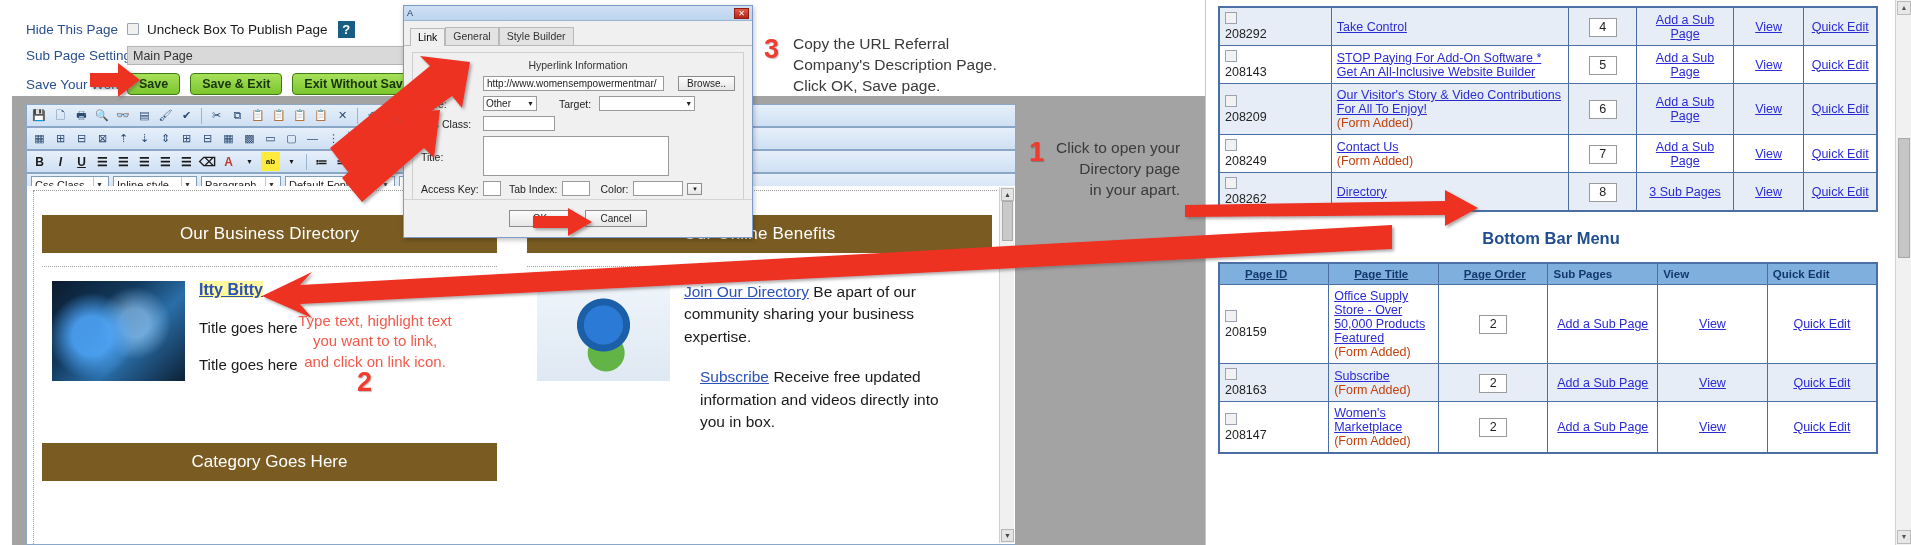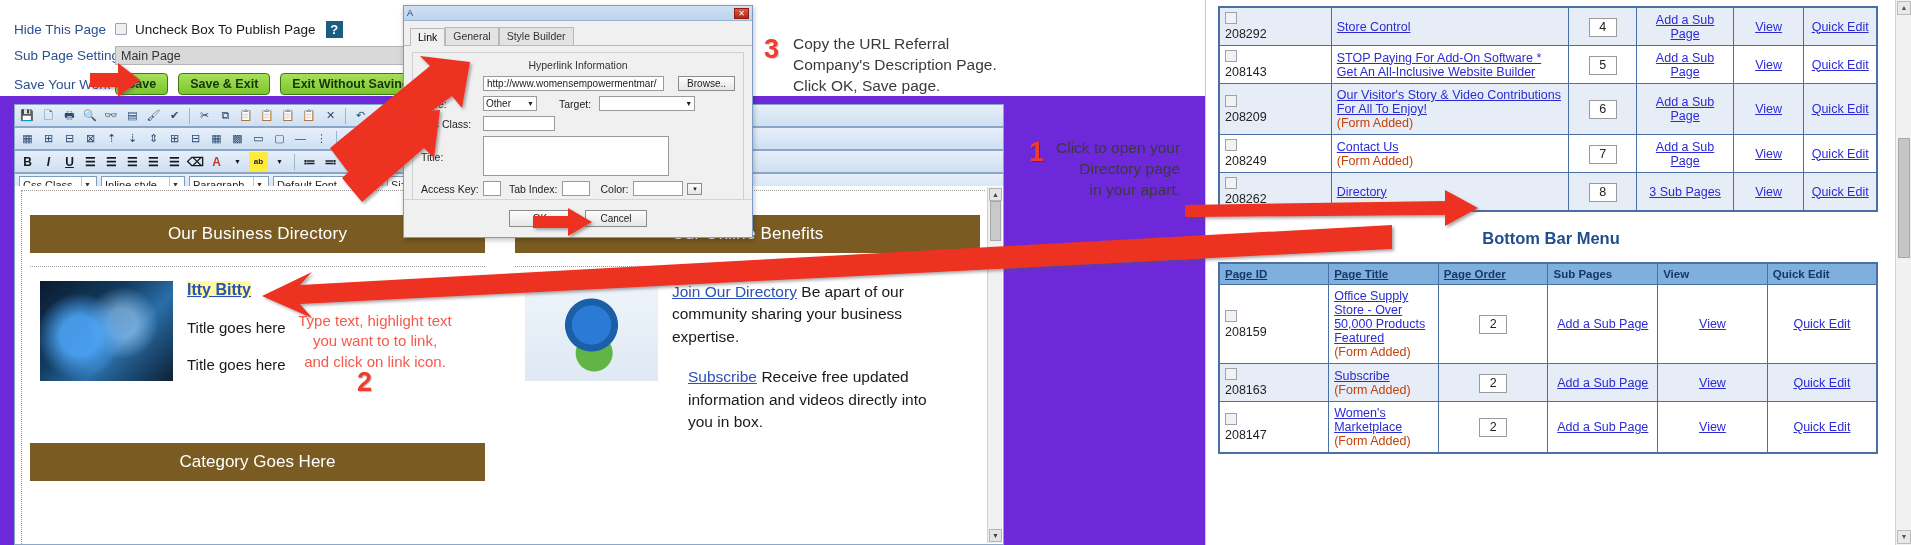--- a/index.html
+++ b/index.html
@@ -7,22 +7,22 @@
   body {
     width:1911px; height:545px;
     font-family:"Liberation Sans", sans-serif;
     background:#ffffff;
     overflow:hidden;
     position:relative;
   }
 
   
   #left-panel{
-    position:absolute; left:0; top:0; width:1205px; height:545px;
-    background:#6d28d9;
+    position:absolute; left:12px; top:0; width:1205px; height:545px;
+    background:#a3a3a3;
   }
 
   
   .settings{ position:absolute; left:0; top:0; width:1205px; height:96px; background:#fff; }
   .srow{ position:absolute; height:28px; display:flex; align-items:center; }
   .slabel{ color:#2a4f8f; font-size:13.5px; white-space:nowrap; }
   .chk{
     width:12px;height:12px;border:1px solid #9aa4b0;background:#f0f0f0;
     display:inline-block;vertical-align:middle;border-radius:1px;
   }
@@ -169,21 +169,21 @@
   
   #right-panel{
     position:absolute;left:1205px;top:0;width:706px;height:545px;background:#fff;
     border-left:1px solid #c8c8c8;overflow:hidden;
   }
   .rp-inner{ position:absolute;left:0;top:0;width:690px;}
   table.pages{ border-collapse:collapse;width:660px;margin-left:12px;
     border:2px solid #4a6fa5;table-layout:fixed;}
   table.pages td,table.pages th{ border:1px solid #4a6fa5;padding:4px 5px;vertical-align:middle;}
   table.pages th{ background:#7fb0dd;color:#14386b;font-size:11.5px;font-weight:bold;text-align:left;}
-  table.pages th u{ text-decoration:underline; }
+  table.pages th u{ text-decoration:underline;margin-left:20px; }
   td.c-id{ width:86px;font-size:12.5px;color:#222;}
   td.c-title{ width:182px;font-size:12.5px;}
   td.c-order{ width:52px;text-align:center;}
   td.c-sub{ width:74px;text-align:center;font-size:12.5px;}
   td.c-view{ width:54px;text-align:center;font-size:12.5px;}
   td.c-qe{ width:56px;text-align:center;font-size:12.5px;}
   tr.alt td{ background:#e6edf7;}
   a.lnk{ color:#2b2bd6;text-decoration:underline;}
   .formadded{ color:#c2410c;text-decoration:none;display:block;}
   .ordbox{ display:inline-block;border:1px solid #9b9b9b;background:#fff;
@@ -499,21 +499,21 @@
 
 <div id="right-panel">
   <div class="rp-inner">
 
     <div style="height:6px"></div>
 
     <table class="pages">
       <tbody id="top-rows">
           <tr class="alt">
             <td class="c-id"><span class="rowchk"></span><span>208292</span></td>
-            <td class="c-title"><a class="lnk" href="#">Store Control</a></td>
+            <td class="c-title"><a class="lnk" href="#">Take Control</a></td>
             <td class="c-order"><span class="ordbox">4</span></td>
             <td class="c-sub"><a class="lnk" href="#">Add a Sub Page</a></td>
             <td class="c-view"><a class="lnk" href="#">View</a></td>
             <td class="c-qe"><a class="lnk" href="#">Quick Edit</a></td>
           </tr>
           <tr>
             <td class="c-id"><span class="rowchk"></span><span>208143</span></td>
             <td class="c-title"><a class="lnk" href="#">STOP Paying For Add-On Software * Get An All-Inclusive Website Builder</a></td>
             <td class="c-order"><span class="ordbox">5</span></td>
             <td class="c-sub"><a class="lnk" href="#">Add a Sub Page</a></td>

